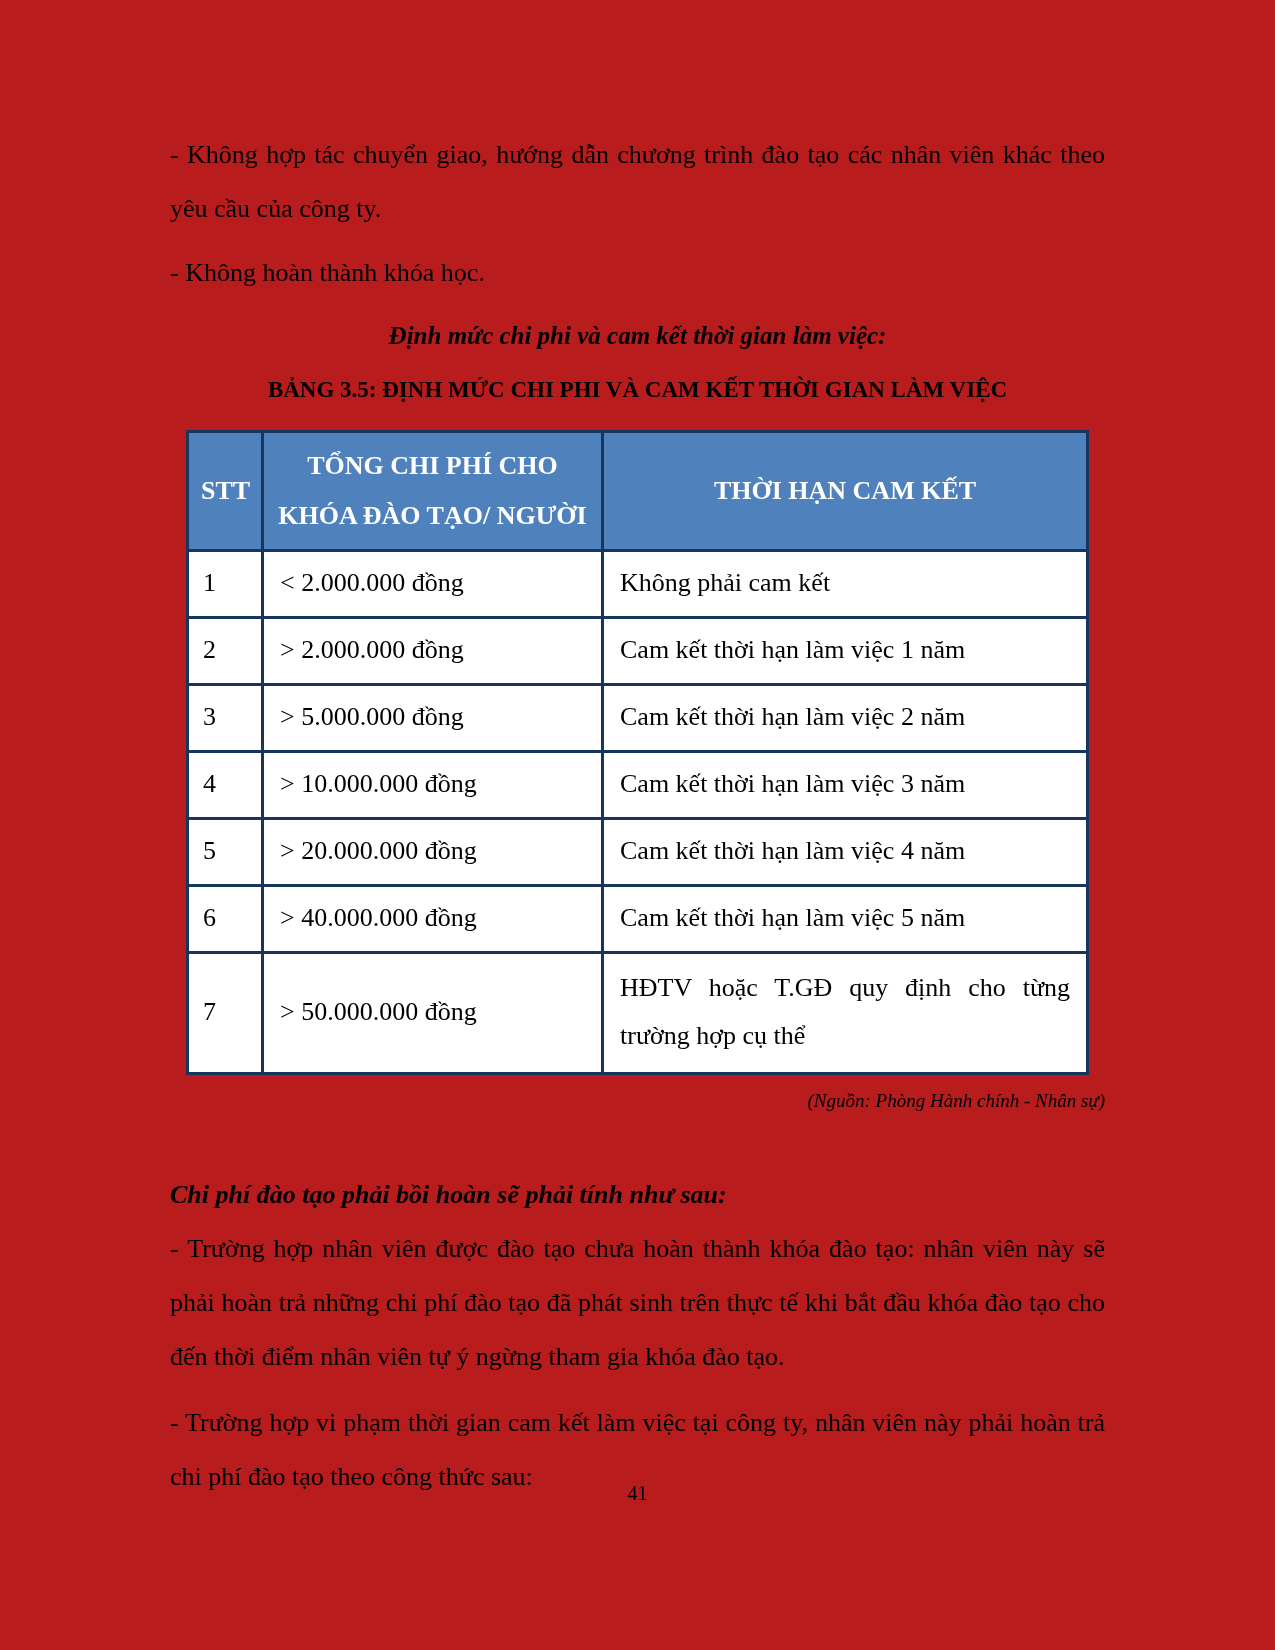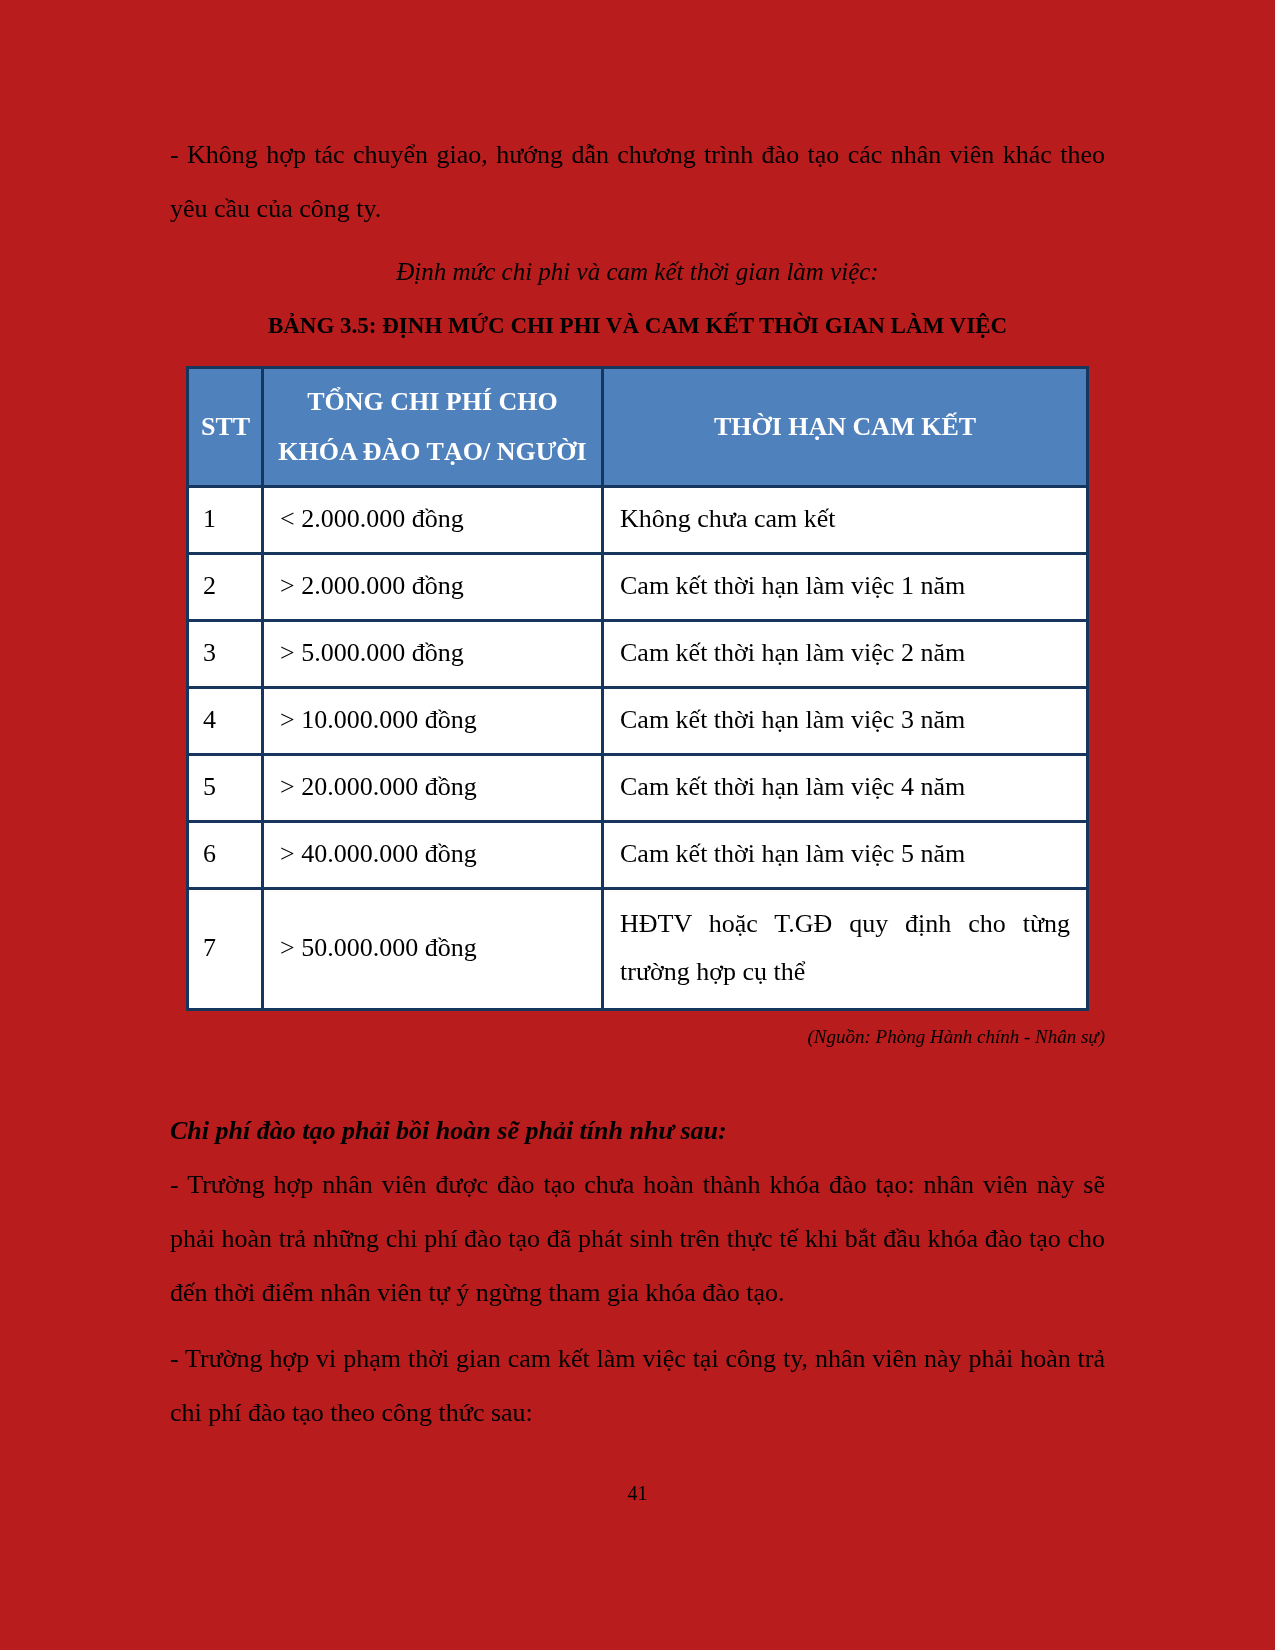--- a/index.html
+++ b/index.html
@@ -33,21 +33,21 @@
     font-size: 26px;
     line-height: 54px;
     text-align: justify;
   }
   .p1 { padding-top: 128px; }
   .p2 { margin-top: 10px; }
   .heading-italic {
     margin-top: 14px;
     text-align: center;
     font-size: 25px;
-    font-weight: normal;
+    font-weight: bold;
     font-style: italic;
     line-height: 44px;
   }
   .table-caption {
     margin-top: 16px;
     text-align: center;
     font-size: 23px;
     font-weight: bold;
     line-height: 32px;
   }
@@ -115,20 +115,21 @@
     font-size: 20px;
   }
 </style>
 </head>
 <body>
 
 <div class="page">
   <div class="content">
 
     <p class="body-text p1">- Không hợp tác chuyển giao, hướng dẫn chương trình đào tạo các nhân viên khác theo yêu cầu của công ty.</p>
+    <p class="body-text p2">- Không hoàn thành khóa học.</p>
 
     <p class="heading-italic">Định mức chi phi và cam kết thời gian làm việc:</p>
 
     <p class="table-caption">BẢNG 3.5: ĐỊNH MỨC CHI PHI VÀ CAM KẾT THỜI GIAN LÀM VIỆC</p>
 
     <table class="commitment-table">
       <colgroup>
         <col style="width:75px">
         <col style="width:340px">
         <col style="width:485px">
@@ -137,21 +138,21 @@
         <tr>
           <th>STT</th>
           <th>TỔNG CHI PHÍ CHO KHÓA ĐÀO TẠO/ NGƯỜI</th>
           <th>THỜI HẠN CAM KẾT</th>
         </tr>
       </thead>
       <tbody>
         <tr>
           <td class="stt">1</td>
           <td>&lt; 2.000.000 đồng</td>
-          <td class="commitment">Không chưa cam kết</td>
+          <td class="commitment">Không phải cam kết</td>
         </tr>
         <tr>
           <td class="stt">2</td>
           <td>&gt; 2.000.000 đồng</td>
           <td class="commitment">Cam kết thời hạn làm việc 1 năm</td>
         </tr>
         <tr>
           <td class="stt">3</td>
           <td>&gt; 5.000.000 đồng</td>
           <td class="commitment">Cam kết thời hạn làm việc 2 năm</td>

